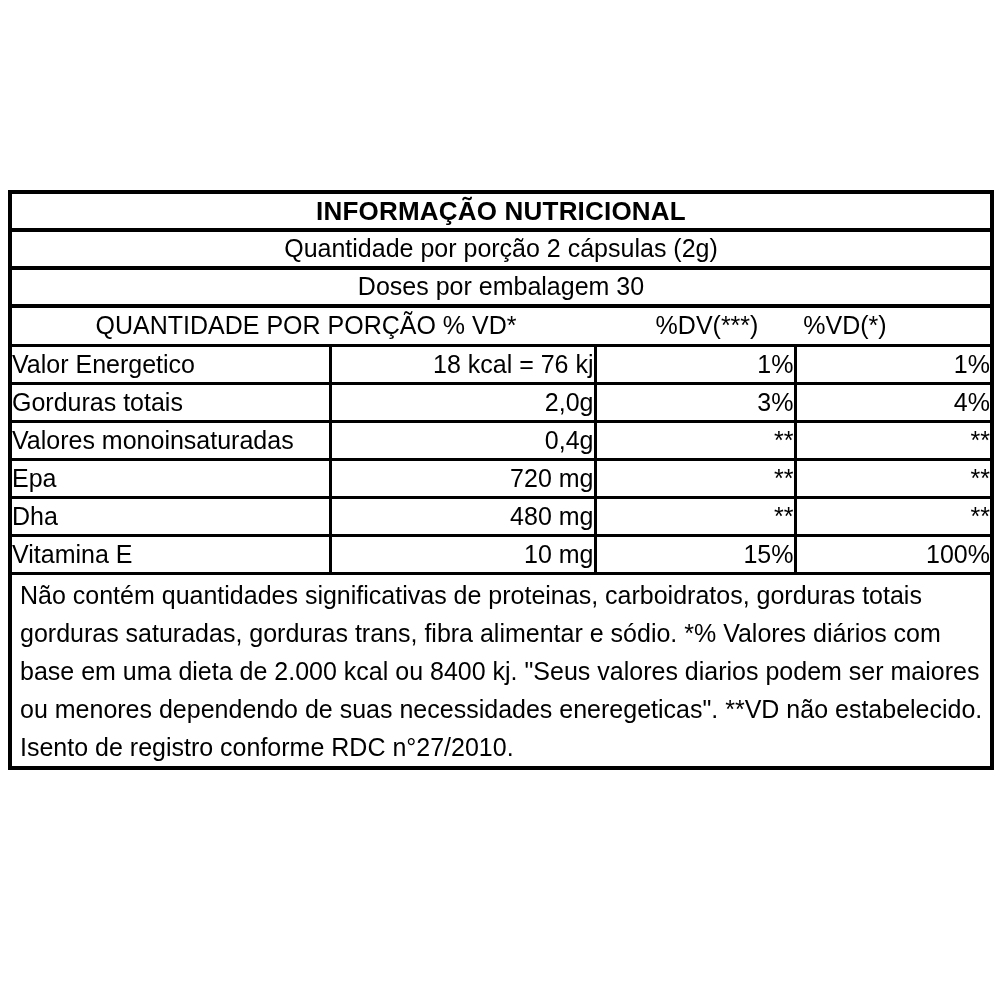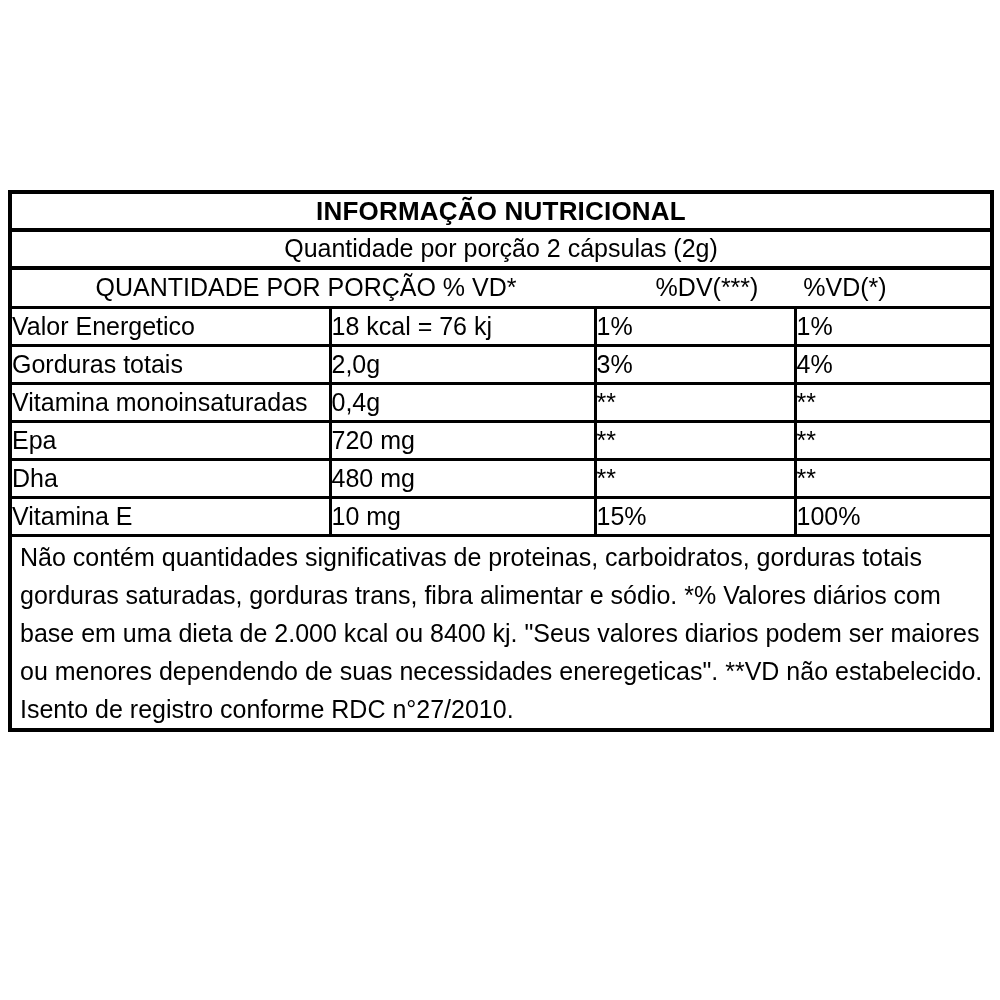--- a/index.html
+++ b/index.html
@@ -50,21 +50,21 @@
     position: absolute;
     top: 50%;
     transform: translate(-50%, -50%);
     white-space: nowrap;
   }
   .h-main { left: 294px; }
   .h-dv   { left: 647px; margin-left: 48px; }
   .h-vd   { left: 833px; }
   tr.r-data td { height: 35px; }
   td.c1 { text-align: left; padding-left: 8px; }
-  td.c2, td.c3, td.c4 { text-align: left; margin-top: 24px; }
+  td.c2, td.c3, td.c4 { text-align: right; margin-top: 24px; }
   tr.r-foot td {
     border-left: none; border-right: none; border-bottom: none;
     height: 190px;
     vertical-align: top;
     text-align: left;
     padding: 1px 6px 0 8px;
     white-space: normal;
   }
   .foot-line {
     line-height: 38px;
@@ -85,20 +85,23 @@
 
     <tbody>
         <tr class="r-top r-title">
       <td colspan="4">INFORMAÇÃO NUTRICIONAL</td>
     </tr>
 
     <tr class="r-top">
       <td colspan="4">Quantidade por porção 2 cápsulas (2g)</td>
     </tr>
 
+    <tr class="r-top">
+      <td colspan="4">Doses por embalagem 30</td>
+    </tr>
 
     <tr class="r-head">
       <td colspan="4">
         <span class="h-main">QUANTIDADE POR PORÇÃO % VD*</span>
         <span class="h-dv">%DV(***)</span>
         <span class="h-vd">%VD(*)</span>
       </td>
     </tr>
 
     <tr class="r-data">
@@ -109,21 +112,21 @@
     </tr>
 
     <tr class="r-data">
       <td class="c1">Gorduras totais</td>
       <td class="c2">2,0g</td>
       <td class="c3">3%</td>
       <td class="c4">4%</td>
     </tr>
 
     <tr class="r-data">
-      <td class="c1">Vitamina monoinsaturadas</td>
+      <td class="c1">Valores monoinsaturadas</td>
       <td class="c2">0,4g</td>
       <td class="c3">**</td>
       <td class="c4">**</td>
     </tr>
 
 
     <tr class="r-data">
       <td class="c1">Epa</td>
       <td class="c2">720 mg</td>
       <td class="c3">**</td>

